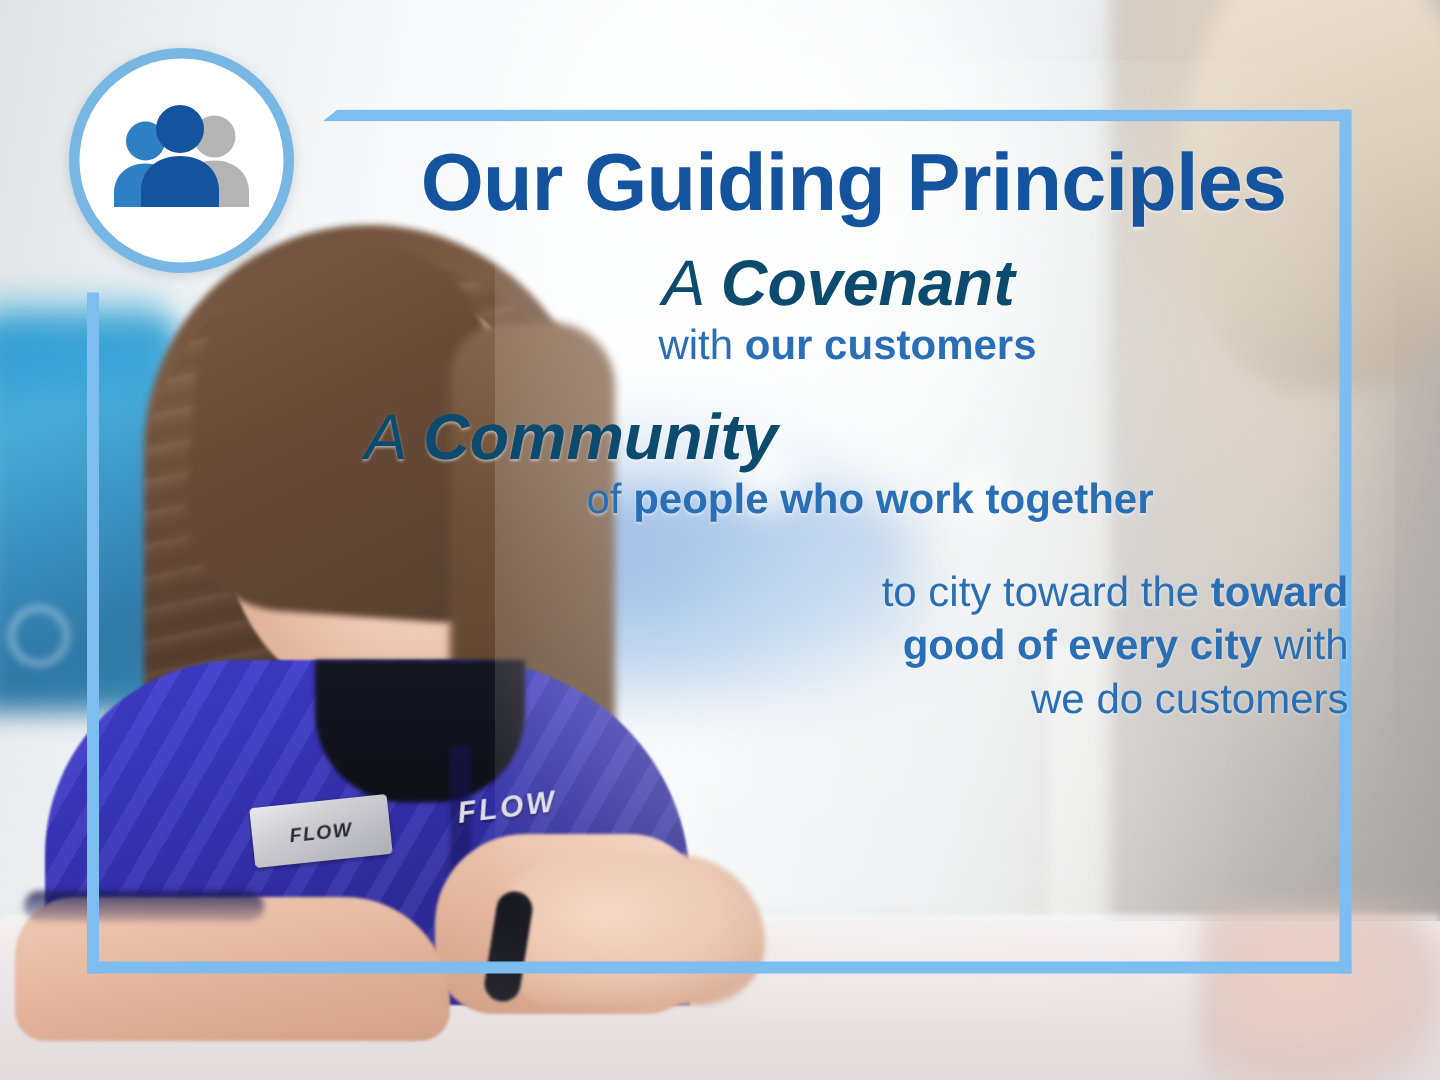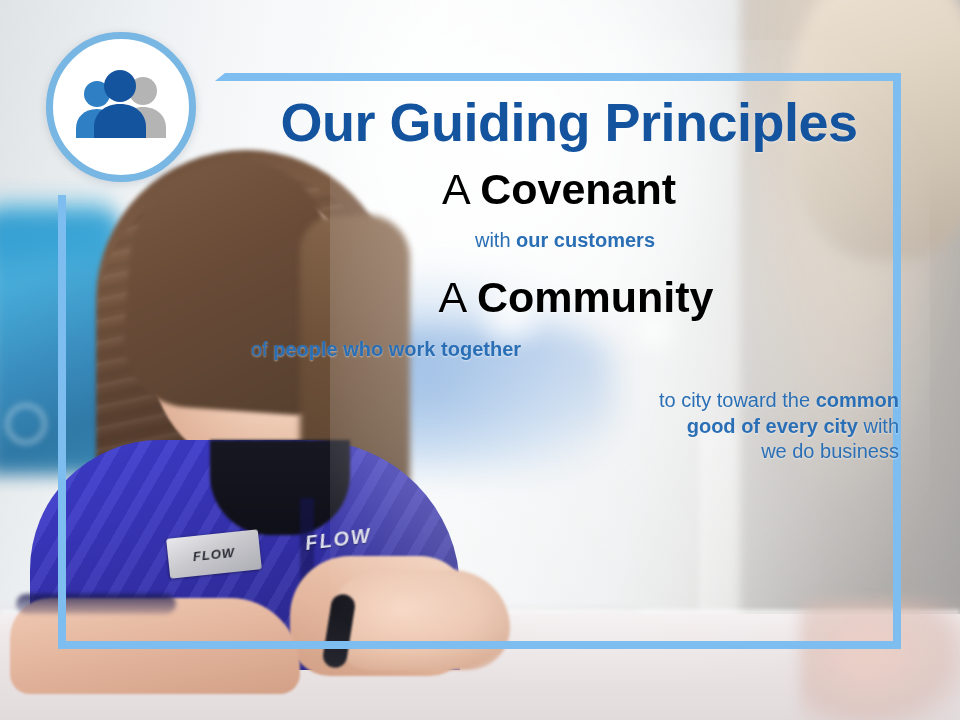--- a/index.html
+++ b/index.html
@@ -313,40 +313,41 @@
     color:#14539e;
     letter-spacing:-.5px;
     line-height:1.05;
     margin-top:12px;
     text-shadow:0 1px 2px rgba(255,255,255,.55);
   }
   .principle { margin-top:16px; }
   .p-title {
     font-size:43px;
     line-height:1.05;
-    color:#000000;
+    color:#0c4a6e;
     text-shadow:0 1px 2px rgba(255,255,255,.5);
+    font-style:italic;
   }
   .p-title .lead { font-weight:300; }
   .p-title .word { font-weight:bold; }
   .p-sub {
-    font-size:20px;
+    font-size:28px;
     line-height:1.28;
     color:#2a6fb5;
-    margin-top:16px;
+    margin-top:0;
     text-shadow:0 1px 2px rgba(255,255,255,.5);
   }
   .p-sub b { font-weight:bold; }
 
   
   .pr-1 .p-title { text-align:center; padding-right:20px; }
   .pr-1 .p-sub   { text-align:center; padding-right:8px; }
   .pr-2 { margin-top:22px; }
-  .pr-2 .p-title { text-align:center; padding-left:14px; }
-  .pr-2 .p-sub   { padding-left:22px; }
+  .pr-2 .p-title { text-align:left; padding-left:14px; }
+  .pr-2 .p-sub   { text-align:center; padding-left:22px; }
   .pr-3 { margin-top:26px; }
   .pr-3 .p-title { text-align:center; padding-left:72px; }
   .pr-3 .p-sub   { text-align:right; padding-right:10px; }
 </style>
 </head>
 <body>
 
 <div class="photo">
   <div class="bg-wall"></div>
   <div class="bg-window"></div>
@@ -437,19 +438,19 @@
     <div class="p-title">
       <span class="lead">A </span><span class="word">Community</span>
     </div>
     <div class="p-sub">
       <span>of </span><b>people who work together</b><br>
     </div>
   </div>
 
   <div class="principle pr-3">
     <div class="p-sub">
-      <span>to city toward the </span><b>common</b><br>
+      <span>to city toward the </span><b>toward</b><br>
       <b>good of every city</b><span> with</span><br>
-      <span>we do business</span>
+      <span>we do customers</span>
     </div>
   </div>
 
 </div>
 
 </body></html>

